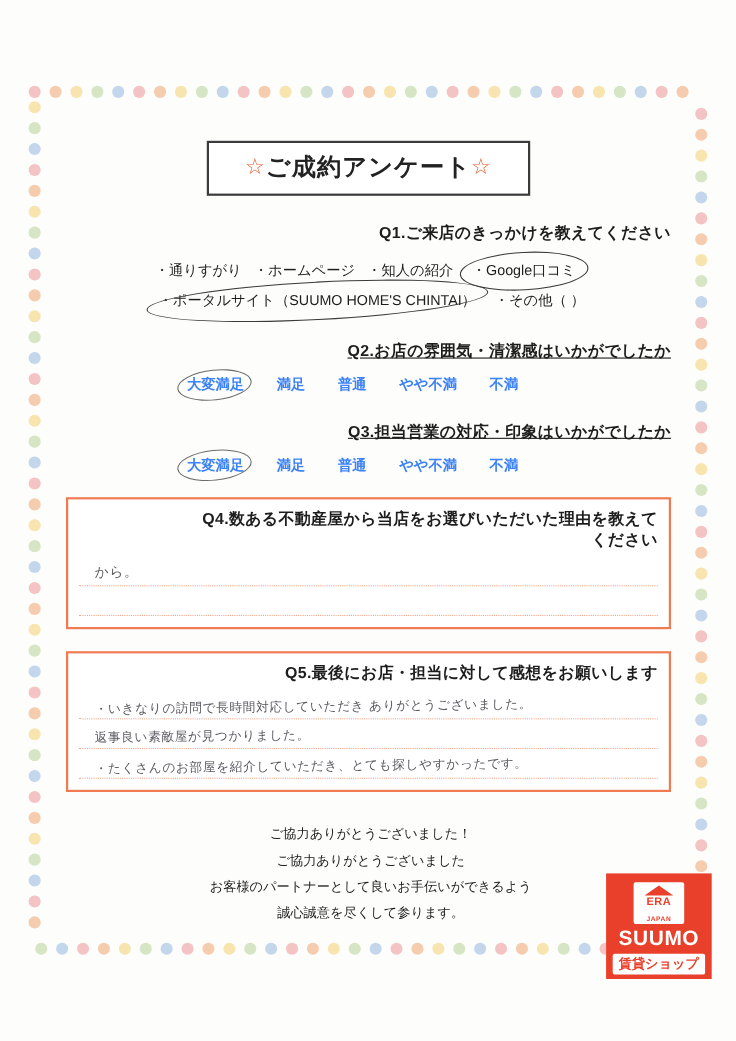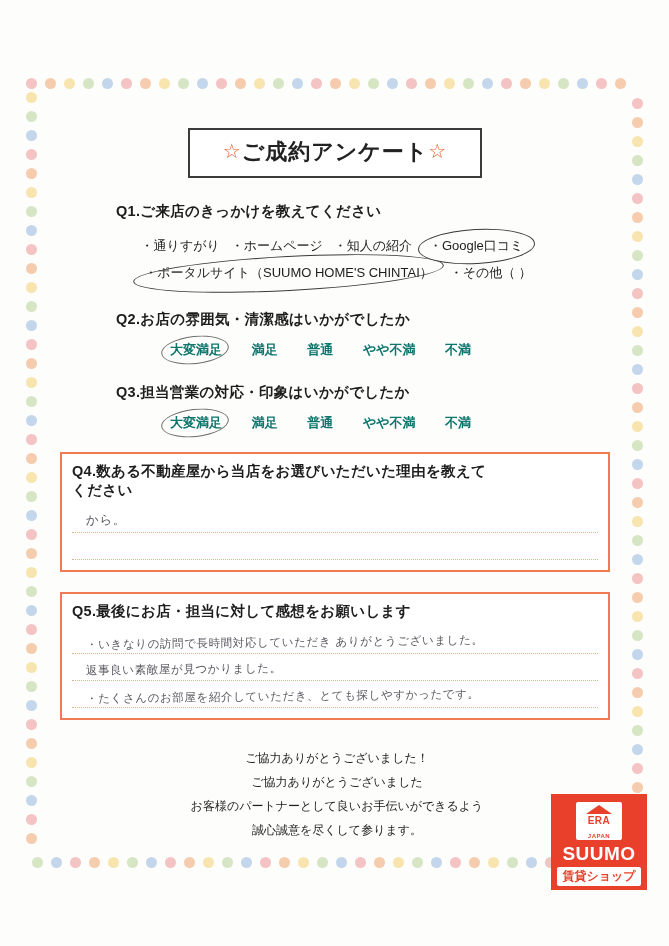--- a/index.html
+++ b/index.html
@@ -71,23 +71,24 @@
   }
 
   .q {
     margin-top: 24px;
   }
   .q-head {
     font-size: 14.5px;
     font-weight: bold;
     color: #1d1d1d;
     letter-spacing: .3px;
+    text-align: right;
   }
   .q1-head { margin-left: 56px; }
-  .q-head-indent { margin-left: 56px; }
+  .q-head-indent { margin-left: 56px; text-decoration: underline; }
 
   .options {
     text-align: center;
     font-size: 13px;
     margin-top: 12px;
     color: #1d1d1d;
     line-height: 1.9;
   }
   .options .opt { white-space: nowrap; }
 
@@ -103,21 +104,21 @@
     border: 1.6px solid #3a3a3a;
     border-radius: 50%;
     transform: rotate(-3deg);
   }
 
   .scale {
     margin-left: 110px;
     margin-top: 12px;
     font-size: 13px;
     font-weight: bold;
-    color: #0f766e;
+    color: #3b82f6;
   }
   .scale span { margin-right: 26px; }
 
   .hand-circle {
     position: relative;
     display: inline-block;
   }
   .hand-circle::after {
     content: "";
     position: absolute;

